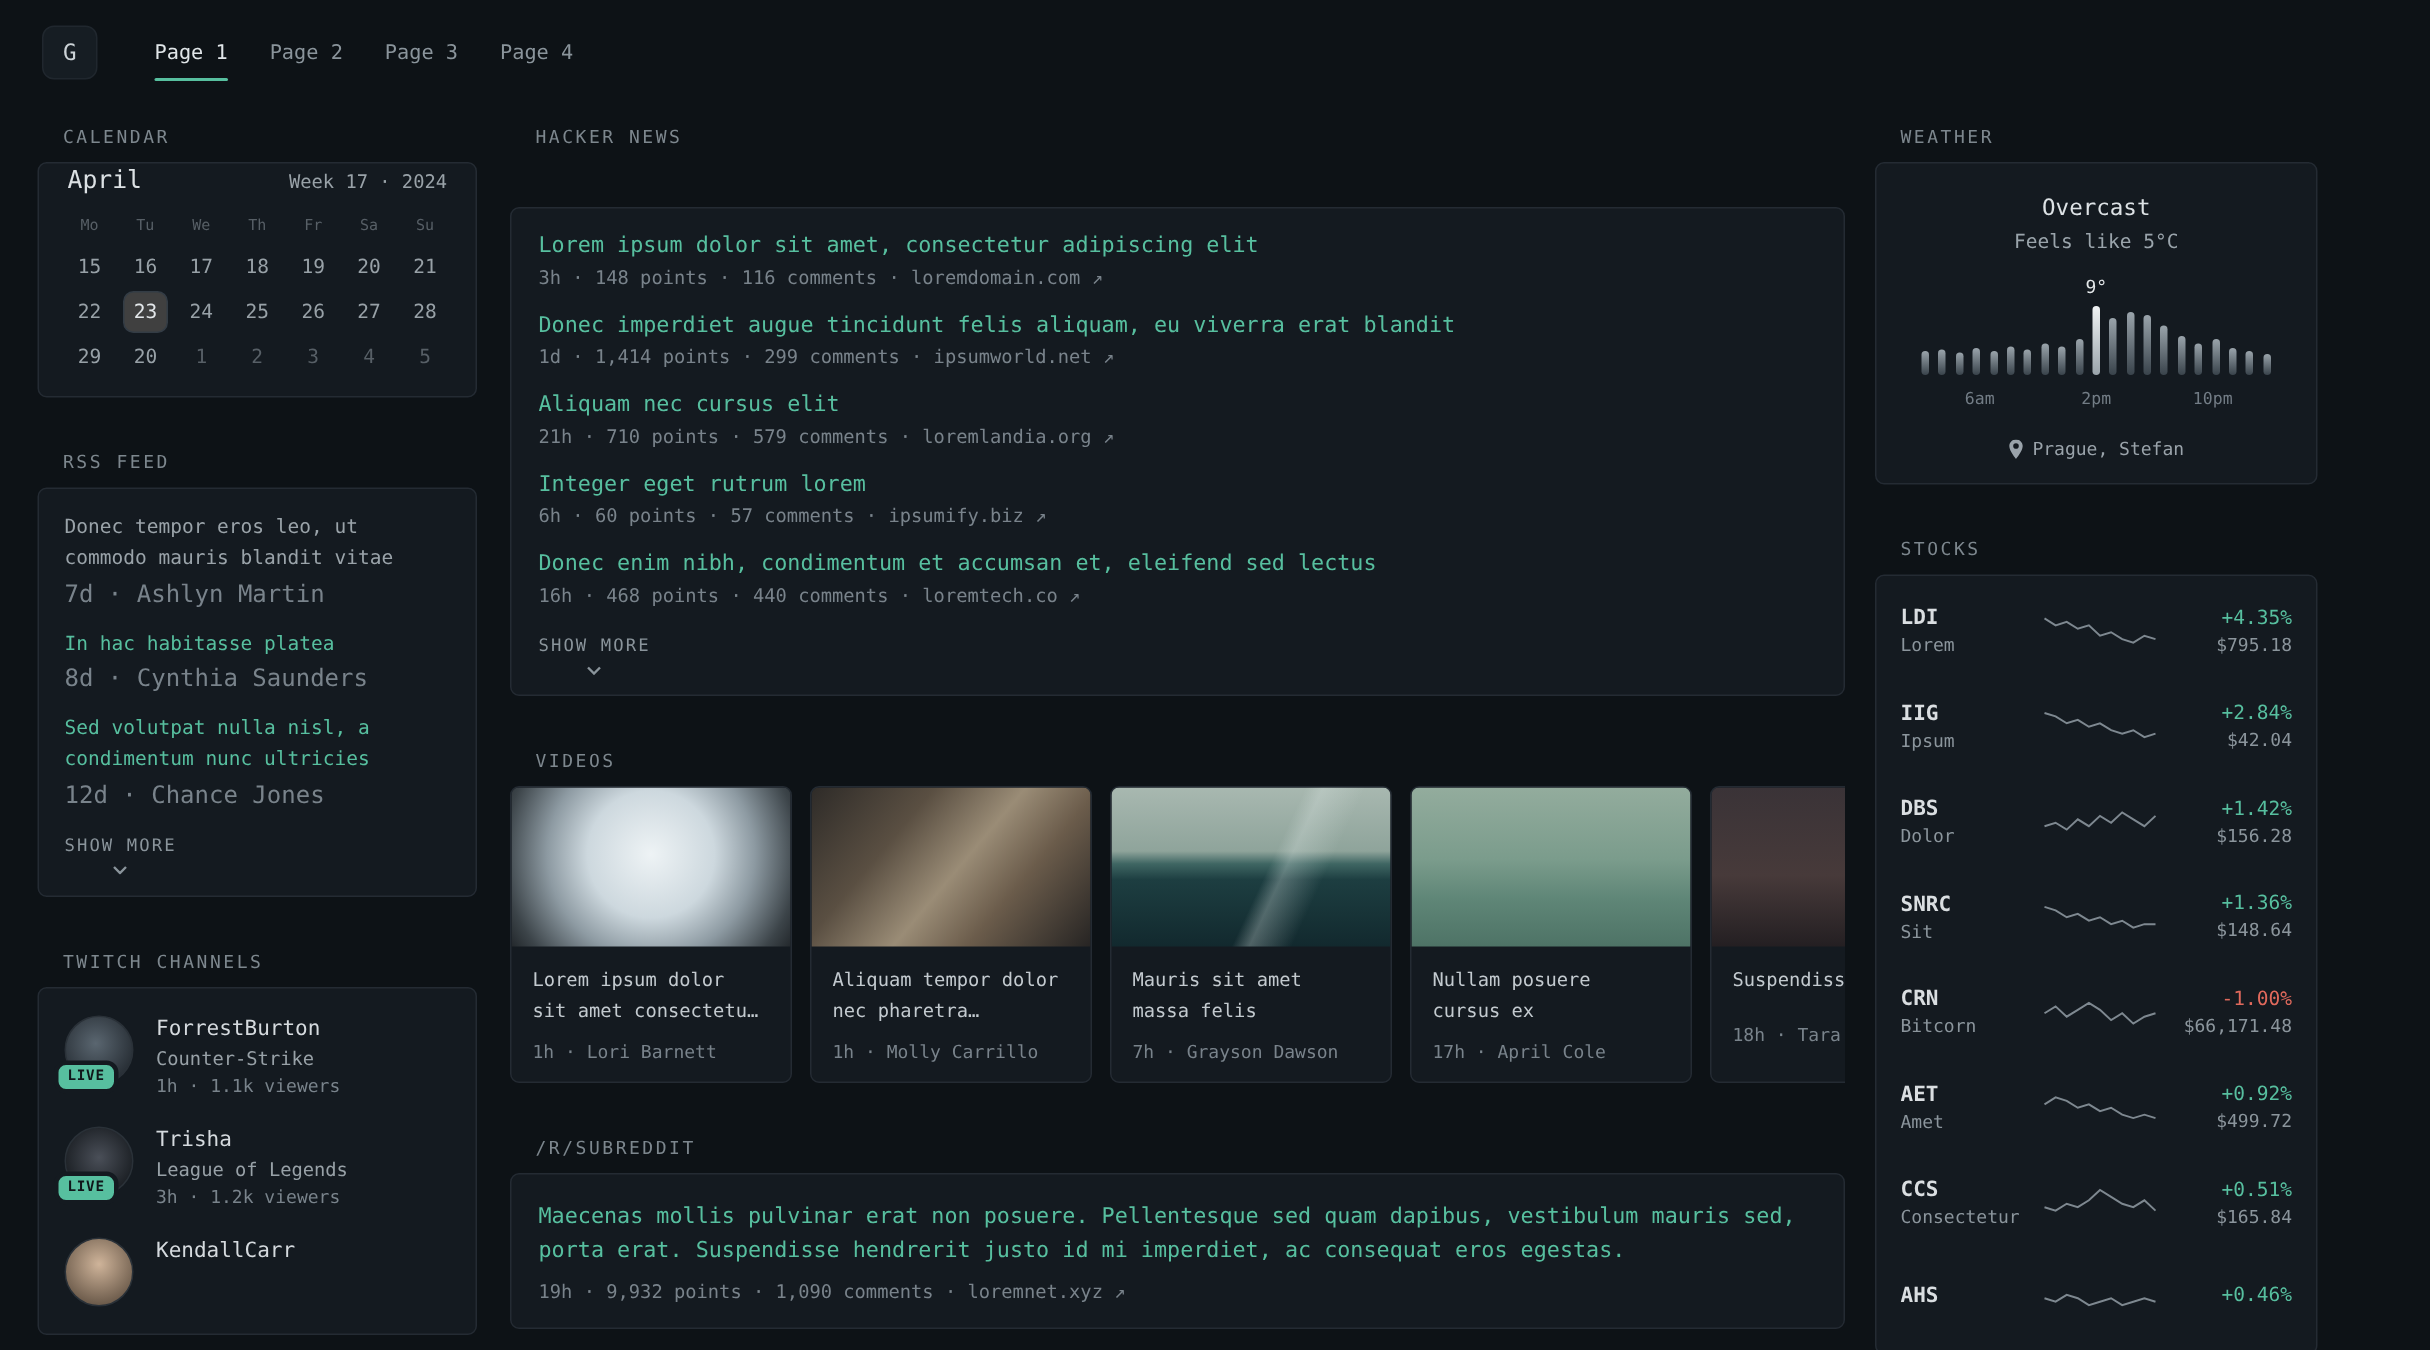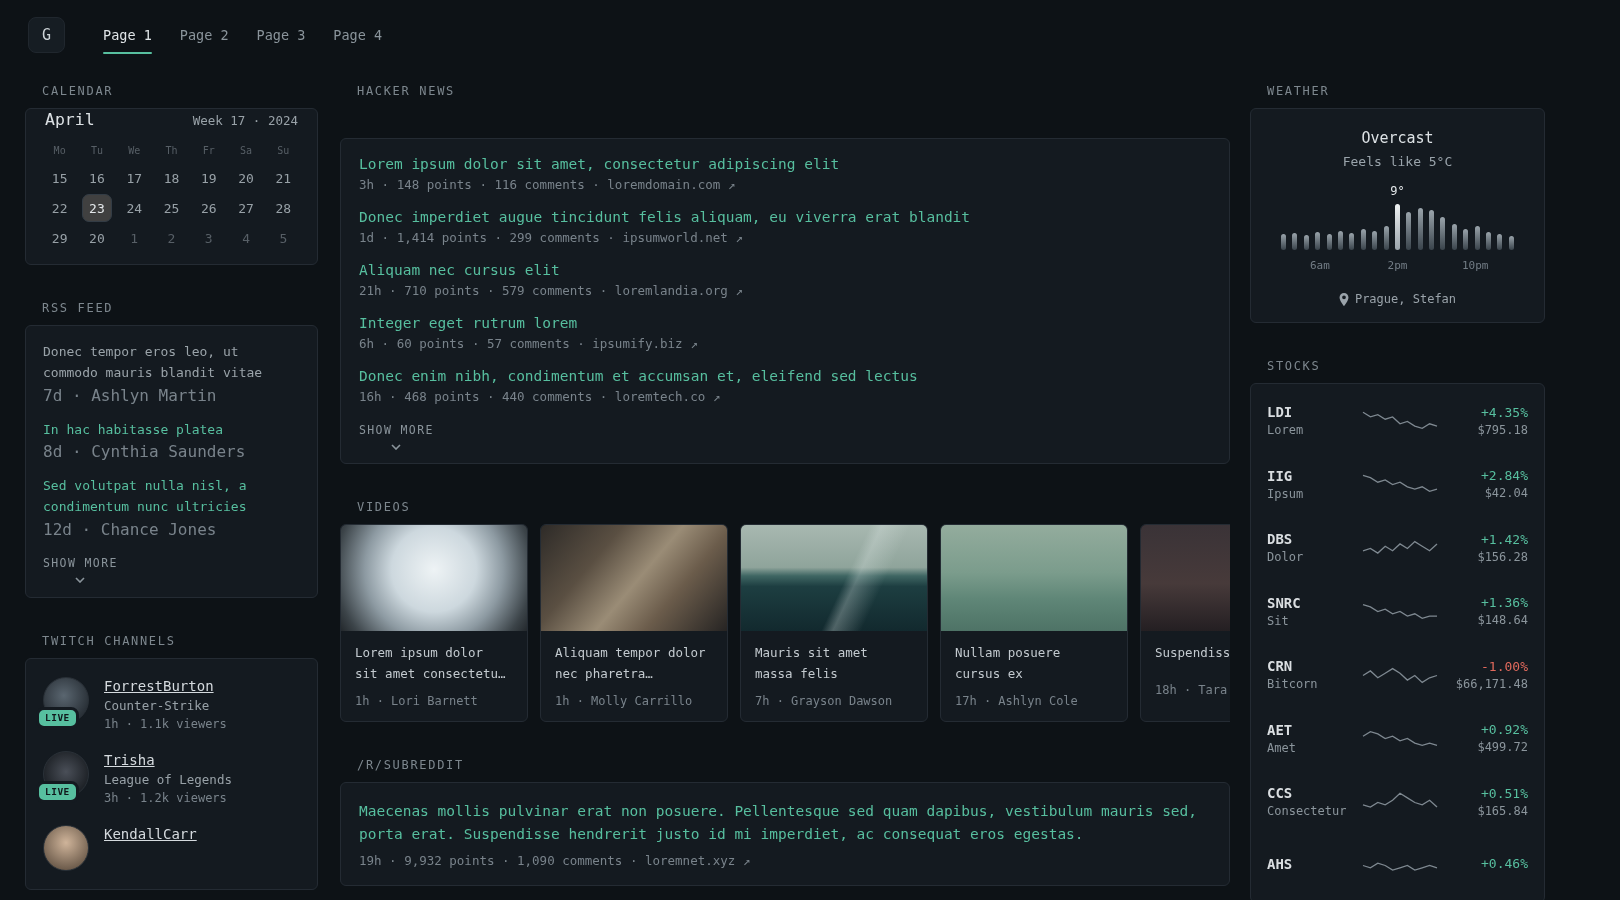--- a/index.html
+++ b/index.html
@@ -62,21 +62,21 @@
   .twitch-card{padding:18px 17px;}
   .channel{display:flex;gap:15px;margin-bottom:20px;align-items:flex-start;cursor:pointer;}
   .channel:last-child{margin-bottom:0;}
   .avatar-wrap{position:relative;flex:none;width:46px;height:46px;}
   .avatar{width:46px;height:46px;border-radius:50%;border:1px solid #2a3138;}
   .avatar-0{background:radial-gradient(circle at 45% 40%,#5a6670,#2a3138 72%);}
   .avatar-1{background:radial-gradient(circle at 50% 45%,#4a4f58,#1d2126 72%);}
   .avatar-2{background:radial-gradient(circle at 50% 38%,#cfb49a,#6b5a4a 78%);}
   .live-badge{position:absolute;left:-7px;bottom:-6px;background:var(--accent);color:#10161a;
     font-size:9.5px;font-weight:bold;letter-spacing:.05em;padding:2.5px 6px;border-radius:8px;border:3px solid var(--card);}
-  .channel-name{font-size:14px;color:#d5dade;padding-top:1px;text-decoration:underline;}
+  .channel-name{font-size:14px;color:#d5dade;padding-top:1px;}
   .channel-game{font-size:12.5px;color:var(--text2);margin-top:4px;}
   .channel-meta{font-size:12px;color:var(--text3);margin-top:4px;}
   
   .hn-card{padding:17px 18px 13px;margin-top:40px;}
   .hn-item{margin-bottom:17px;}
   .hn-title{display:block;font-size:14.5px;color:var(--accent);cursor:pointer;text-decoration:none;}
   .hn-meta{font-size:12.5px;color:var(--text3);margin-top:5px;}
   
   .video-row{display:flex;gap:12px;overflow:hidden;}
   .video-card{width:188px;flex:none;background:var(--card);border:1px solid var(--border);border-radius:6px;overflow:hidden;cursor:pointer;}
@@ -283,21 +283,21 @@
           <div class="video-meta">1h · Molly Carrillo</div>
         </div>
         <div class="video-card">
           <div class="thumb thumb-2"></div>
           <div class="video-title">Mauris sit amet massa felis</div>
           <div class="video-meta">7h · Grayson Dawson</div>
         </div>
         <div class="video-card">
           <div class="thumb thumb-3"></div>
           <div class="video-title">Nullam posuere cursus ex</div>
-          <div class="video-meta">17h · Ashlyn Cole</div>
+          <div class="video-meta">17h · April Cole</div>
         </div>
         <div class="video-card">
           <div class="thumb thumb-4"></div>
           <div class="video-title">Suspendisse diam</div>
           <div class="video-meta">18h · Tara</div>
         </div>
       </div>
     </section>
 
     <section class="widget">

